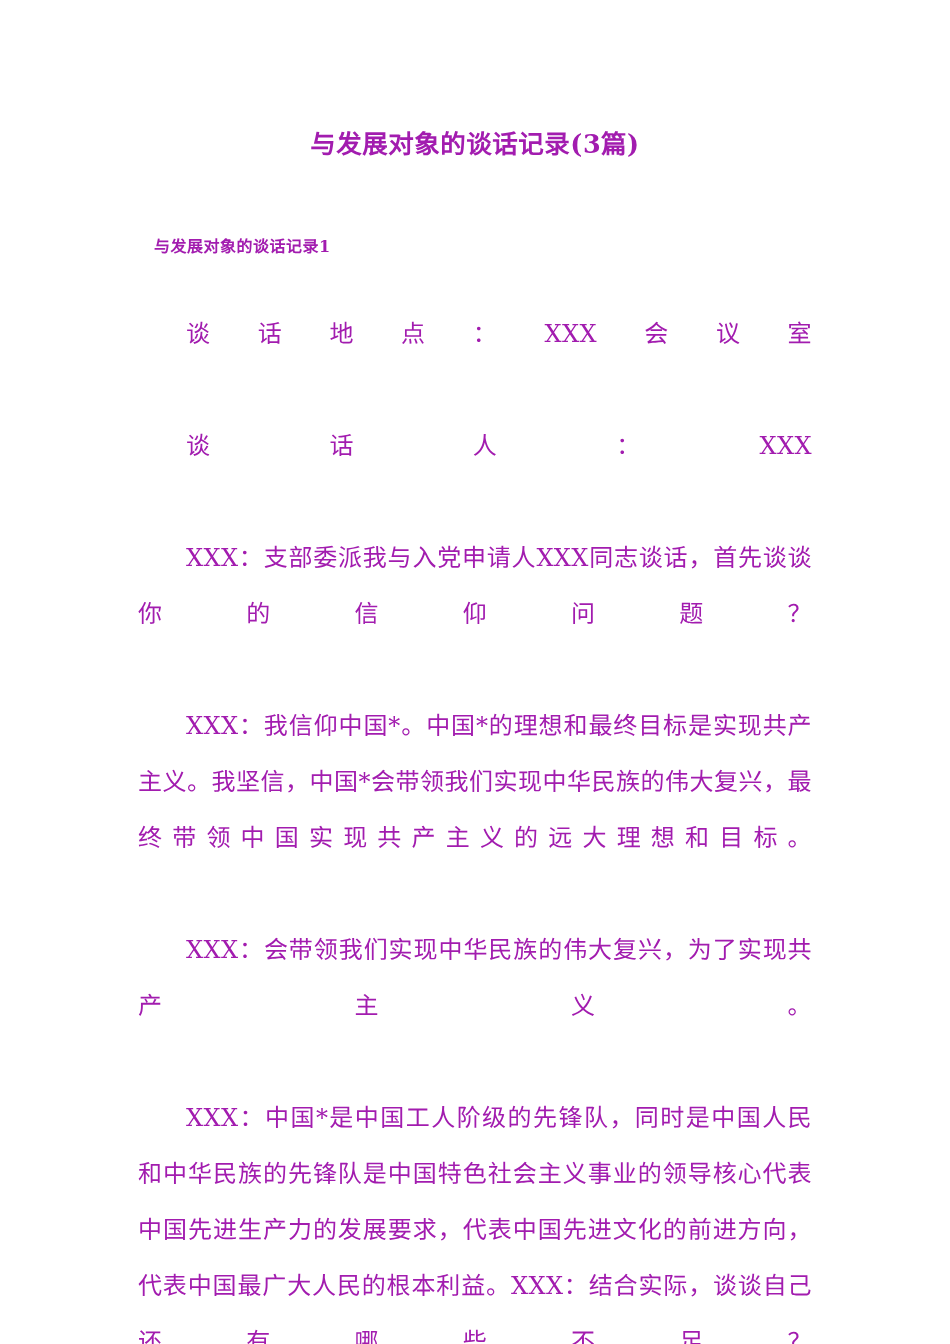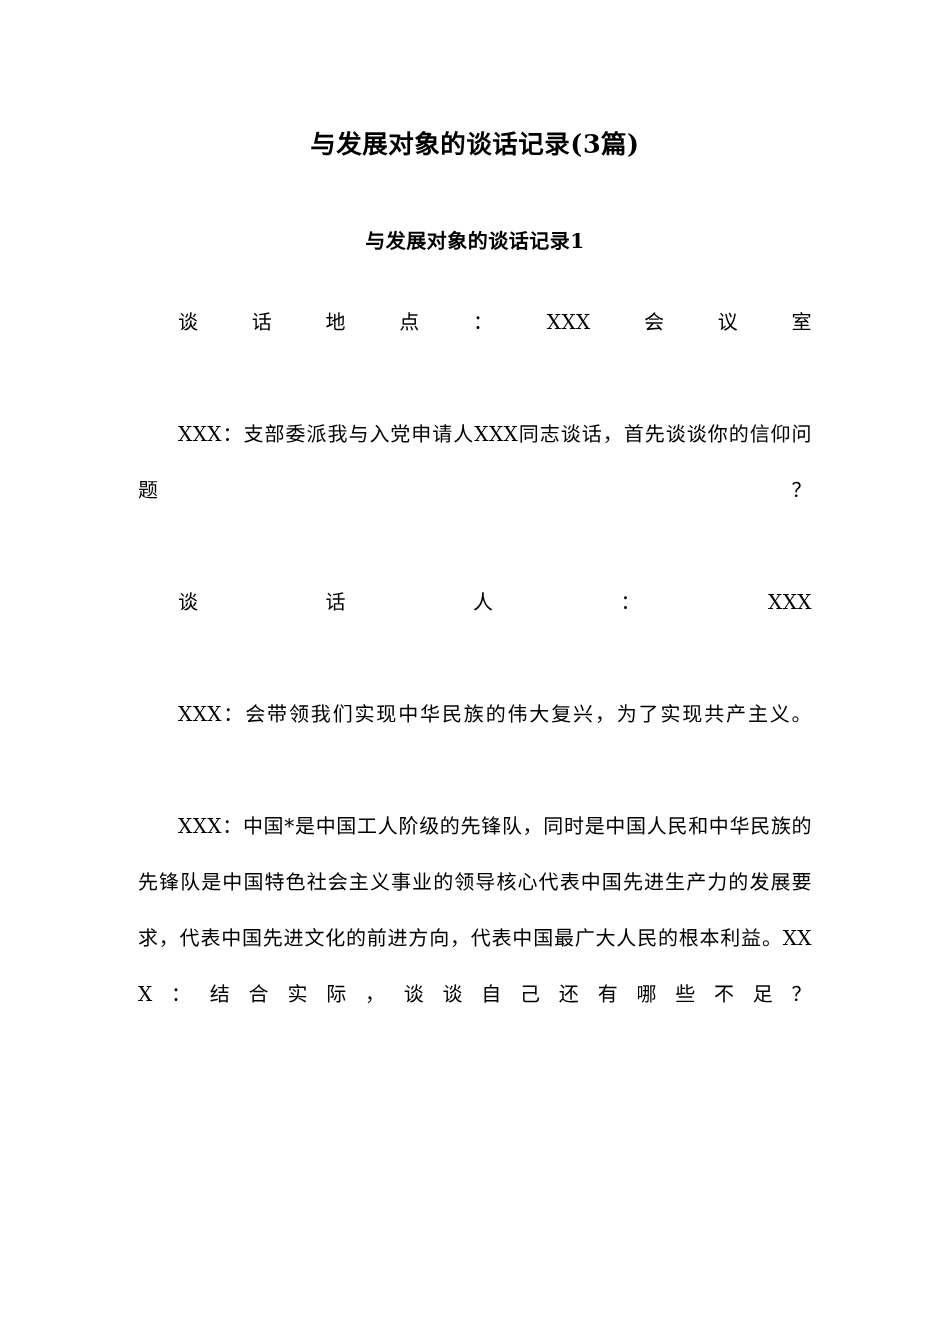--- a/index.html
+++ b/index.html
@@ -10,21 +10,21 @@
   }
 
   .page {
     position: relative;
     width: 950px;
     height: 1344px;
     margin: 0 auto;
     background: #ffffff;
     overflow: hidden;
     font-family: "DejaVu Serif", "Liberation Serif", serif;
-    color: #000000;
+    color: #a21caf;
     -webkit-font-smoothing: antialiased;
   }
 
   
   .content {
     position: absolute;
     left: 138px;
     top: 0;
     width: 674px;
   }
@@ -36,39 +36,38 @@
     text-align: center;
     font-size: 25.5px;
     font-weight: 700;
     line-height: 1;
     letter-spacing: 0.5px;
     padding-top: 132px;
   }
 
   
   .section-title {
-    margin: 8px;
+    margin: 16px;
     padding: 0;
-    text-align: center;
-    font-size: 20px;
+    font-size: 16px;
     font-weight: 700;
     line-height: 1;
     letter-spacing: 0.5px;
     padding-top: 65px;
   }
 
   
   .body-block {
     padding-top: 35px;
   }
 
   p.para {
     margin: 0;
     padding: 0;
-    font-size: 20px;
+    font-size: 24px;
     line-height: 56px;
     text-align: justify;
     text-justify: inter-ideograph;
     text-indent: 2em;
     letter-spacing: 0.4px;
     word-break: break-all;
     font-weight: 400;
   }
 
   
@@ -83,20 +82,21 @@
 
 <div class="page">
   <div class="content">
 
     <h1 class="doc-title">与发展对象的谈话记录(3篇)</h1>
 
     <h2 class="section-title">与发展对象的谈话记录1</h2>
 
     <div class="body-block">
       <p class="para">谈话地点：XXX会议室</p>
+      <p class="para">谈话人：XXX</p>
       <p class="para">XXX：支部委派我与入党申请人XXX同志谈话，首先谈谈你的信仰问题？</p>
-      <p class="para">谈话人：XXX</p>
+      <p class="para">XXX：我信仰中国*。中国*的理想和最终目标是实现共产主义。我坚信，中国*会带领我们实现中华民族的伟大复兴，最终带领中国实现共产主义的远大理想和目标。</p>
       <p class="para">XXX：会带领我们实现中华民族的伟大复兴，为了实现共产主义。</p>
       <p class="para">XXX：中国*是中国工人阶级的先锋队，同时是中国人民和中华民族的先锋队是中国特色社会主义事业的领导核心代表中国先进生产力的发展要求，代表中国先进文化的前进方向，代表中国最广大人民的根本利益。XXX：结合实际，谈谈自己还有哪些不足？</p>
     </div>
 
   </div>
 </div>
 
 </body></html>

